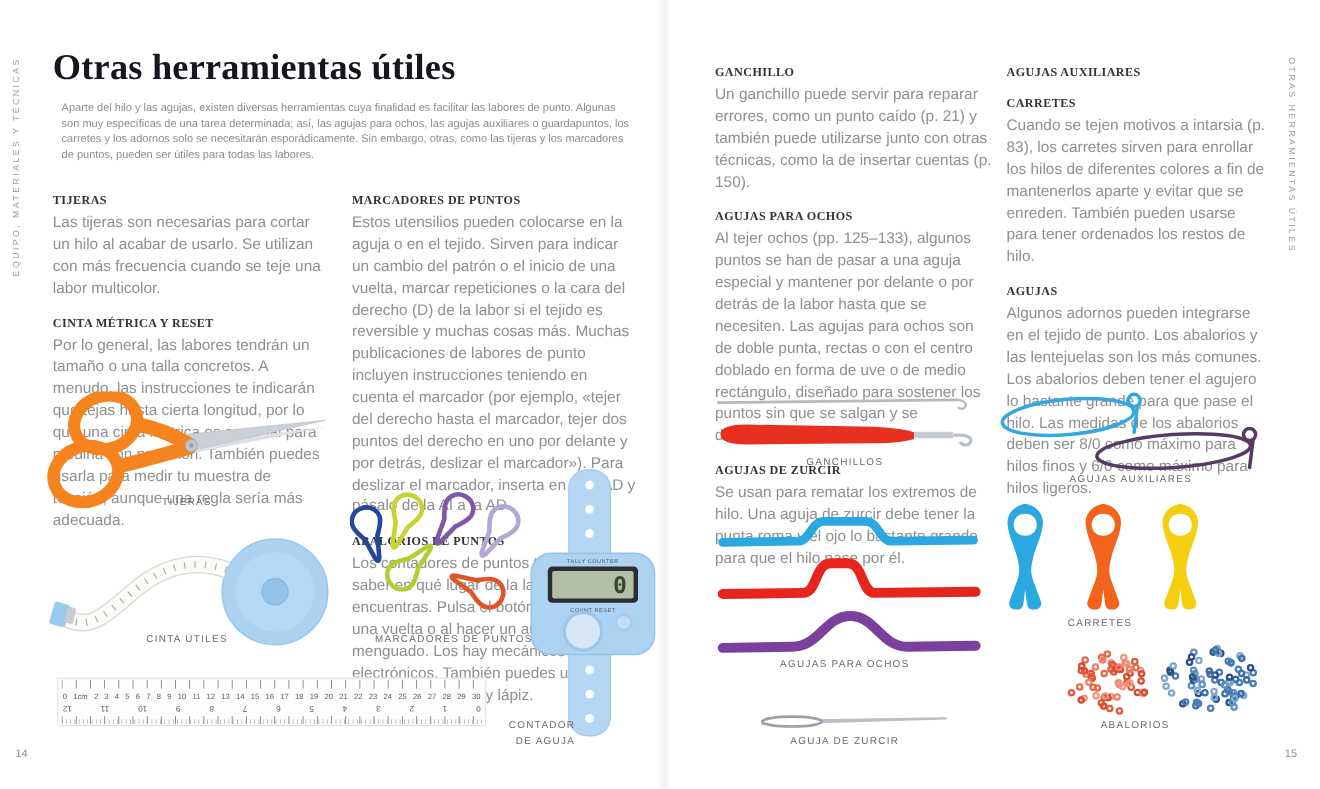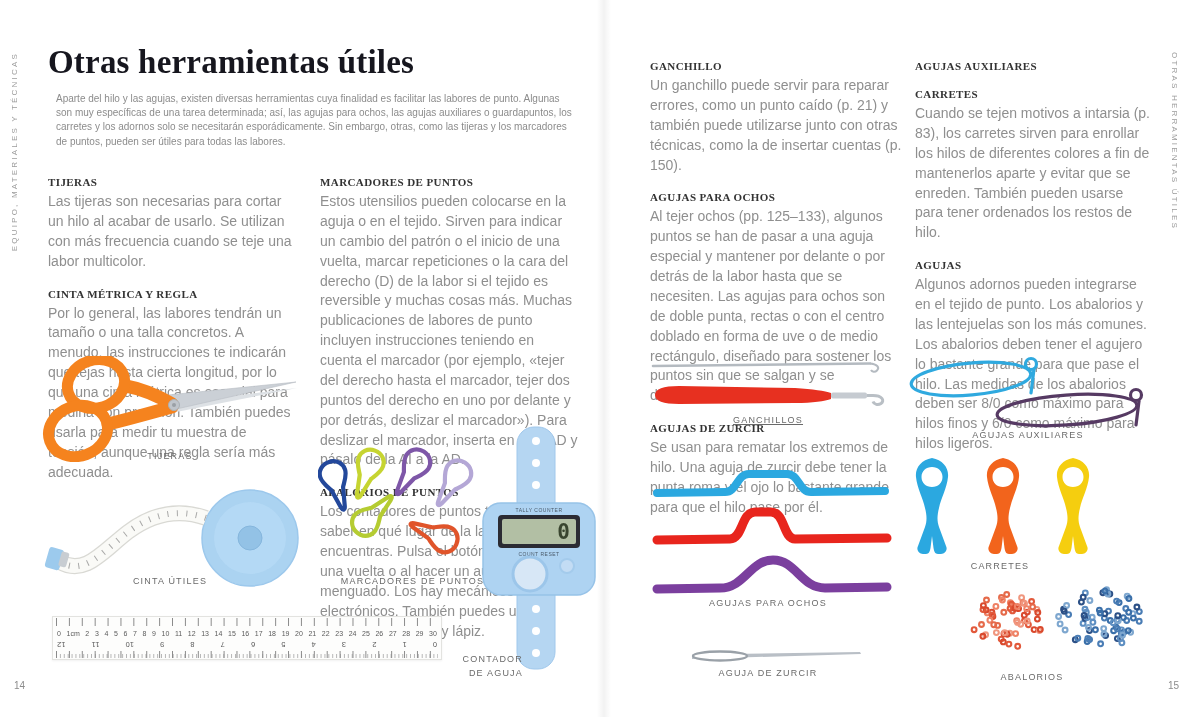--- a/index.html
+++ b/index.html
@@ -79,21 +79,21 @@
 
   <h1 class="page-title">Otras herramientas útiles</h1>
   <p class="intro">Aparte del hilo y las agujas, existen diversas herramientas cuya finalidad es facilitar las labores de punto. Algunas son muy específicas de una tarea determinada; así, las agujas para ochos, las agujas auxiliares o guardapuntos, los carretes y los adornos solo se necesitarán esporádicamente. Sin embargo, otras, como las tijeras y los marcadores de puntos, pueden ser útiles para todas las labores.</p>
 
   <div class="col" style="left:48px; top:176px; width:250px;">
     <section>
       <h3>TIJERAS</h3>
       <p>Las tijeras son necesarias para cortar un hilo al acabar de usarlo. Se utilizan con más frecuencia cuando se teje una labor multicolor.</p>
     </section>
     <section>
-      <h3>CINTA MÉTRICA Y REGLA</h3>
+      <h3>CINTA MÉTRICA Y RESET</h3>
       <p>Por lo general, las labores tendrán un tamaño o una talla concretos. A menudo, las instrucciones te indicarán que tejas hasta cierta longitud, por lo que una cinta métrica es esencial para medirla con precisión. También puedes usarla para medir tu muestra de tensión, aunque una regla sería más adecuada.</p>
     </section>
   </div>
 
   <div class="col" style="left:320px; top:176px; width:258px;">
     <section>
       <h3>MARCADORES DE PUNTOS</h3>
       <p>Estos utensilios pueden colocarse en la aguja o en el tejido. Sirven para indicar un cambio del patrón o el inicio de una vuelta, marcar repeticiones o la cara del derecho (D) de la labor si el tejido es reversible y muchas cosas más. Muchas publicaciones de labores de punto incluyen instrucciones teniendo en cuenta el marcador (por ejemplo, «tejer del derecho hasta el marcador, tejer dos puntos del derecho en uno por delante y por detrás, deslizar el marcador»). Para deslizar el marcador, inserta en él la AD y pásalo de la AI a la AD.</p>
     </section>
     <section>
@@ -244,21 +244,21 @@
     </section>
   </div>
 
   <svg class="fig" style="left:645px; top:355px;" width="250" height="58" viewBox="0 0 250 58">
     <path d="M8,11 L225,8.5" stroke="#b4bac0" stroke-width="2.6" stroke-linecap="round" fill="none"></path>
     <path d="M225,8.5 c7,0.5 10,4 7,7 c-2,2 -5,1.5 -6,-0.5" stroke="#b4bac0" stroke-width="2" fill="none"></path>
     <path d="M10,40 C10,34 18,31 34,31 L150,33 C168,34 180,36 186,38 L186,44 C180,46 168,48 150,48 L34,49 C18,49 10,46 10,40 Z" fill="#e73020"></path>
     <rect x="186" y="37.5" width="36" height="6" rx="2" fill="#c6cbd1"></rect>
     <path d="M222,40.5 h6 c9,0 12,5 8,8 c-3,2 -7,1 -8,-2" stroke="#b9bfc5" stroke-width="3" fill="none"></path>
   </svg>
-  <div class="caption" style="left:688px; top:415px; width:160px;text-decoration:underline;">GANCHILLOS</div>
+  <div class="caption" style="left:688px; top:415px; width:160px;">GANCHILLOS</div>
 
   <svg class="fig" style="left:645px; top:448px;" width="255" height="152" viewBox="0 0 255 152">
     <path d="M12,45 L80,44 C92,44 92,26 104,26 L142,26 C154,26 154,44 166,44 L240,43" fill="none" stroke-width="8" stroke-linecap="round" stroke-linejoin="round" stroke="#2ba8e0"></path>
     <path d="M12,92 L85,91 C98,91 96,64 110,64 L126,64 C140,64 138,91 150,91 L242,90" fill="none" stroke-width="9" stroke-linecap="round" stroke-linejoin="round" stroke="#e8251d"></path>
     <path d="M12,141 L75,140 C100,140 105,112 128,112 C151,112 156,140 180,140 L242,139" fill="none" stroke-width="9" stroke-linecap="round" stroke-linejoin="round" stroke="#7b3f9e"></path>
   </svg>
   <div class="caption" style="left:678px; top:598px; width:180px;">AGUJAS PARA OCHOS</div>
 
   <svg class="fig" style="left:680px; top:640px;" width="190" height="28" viewBox="0 0 190 28">
     <path d="M12,14.5 L180,12 L181,14 L12,19 Z" fill="#b9bfc6"></path>
@@ -419,15 +419,15 @@
         <circle cx="119.8" cy="53.2" r="2.4" fill="none" stroke="#4a7db5" stroke-width="2.1"></circle>
         <circle cx="164.5" cy="50.2" r="2.4" fill="none" stroke="#7ea7cf" stroke-width="2.1"></circle>
         <circle cx="126.1" cy="30.4" r="2.4" fill="none" stroke="#2c5086" stroke-width="2.1"></circle>
         <circle cx="130.5" cy="42.5" r="2.4" fill="none" stroke="#7ea7cf" stroke-width="2.1"></circle>
         <circle cx="137.4" cy="44.8" r="2.4" fill="none" stroke="#3a6fa9" stroke-width="2.1"></circle>
         <circle cx="158.6" cy="16.1" r="2.4" fill="none" stroke="#4a7db5" stroke-width="2.1"></circle>
         <circle cx="170.9" cy="13.5" r="2.4" fill="none" stroke="#3a6fa9" stroke-width="2.1"></circle>
         <circle cx="159.8" cy="30.7" r="2.4" fill="none" stroke="#2c5086" stroke-width="2.1"></circle>
       </g>
   </svg>
-  <div class="caption" style="left:972px; top:672px; width:120px;">ABALORIOS</div>
+  <div class="caption" style="left:972px; top:654px; width:120px;">ABALORIOS</div>
 
 </div>
 
 </body></html>

